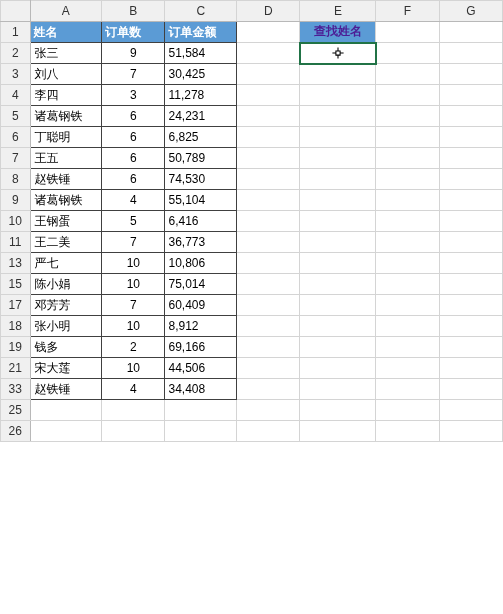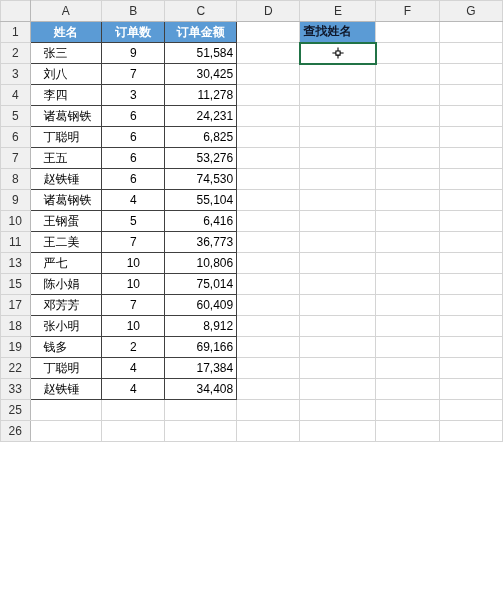--- a/index.html
+++ b/index.html
@@ -49,33 +49,33 @@
     .w-a { width: 68px; }
     .w-b { width: 60px; }
     .w-c { width: 68px; }
     .w-d { width: 60px; }
     .w-e { width: 72px; }
     .w-f { width: 60px; }
     .w-g { width: 60px; }
     .cell.data-hdr {
       background: #5b9bd5;
       color: #fff;
-      text-align: center;
+      text-align: left;
       font-weight: bold;
     }
     .cell.data-body {
       border: 1px solid #404040;
     }
-    .cell.data-body.name { text-align: left; padding-left: 13px; }
+    .cell.data-body.name { text-align: left; padding-left: 4px; }
     .cell.data-body.num { text-align: center; }
-    .cell.data-body.amt { text-align: right; }
+    .cell.data-body.amt { text-align: left; }
     .lookup-hdr {
       background: #5b9bd5;
-      color: #0f172a;
-      text-align: left;
+      color: #4c1d95;
+      text-align: center;
       font-weight: bold;
     }
     .active-cell {
       position: relative;
       border: 2px solid #217346 !important;
       text-align: center;
     }
     .cursor-icon {
       position: absolute;
       left: 50%; top: 50%;
@@ -159,21 +159,21 @@
       <div class="cell w-c data-body amt">6,825</div>
       <div class="cell w-d"></div>
       <div class="cell w-e"></div>
       <div class="cell w-f"></div>
       <div class="cell w-g"></div>
     </div>
     <div class="row">
       <div class="row-header">7</div>
       <div class="cell w-a data-body name">王五</div>
       <div class="cell w-b data-body num">6</div>
-      <div class="cell w-c data-body amt">53,276</div>
+      <div class="cell w-c data-body amt">50,789</div>
       <div class="cell w-d"></div>
       <div class="cell w-e"></div>
       <div class="cell w-f"></div>
       <div class="cell w-g"></div>
     </div>
     <div class="row">
       <div class="row-header">8</div>
       <div class="cell w-a data-body name">赵铁锤</div>
       <div class="cell w-b data-body num">6</div>
       <div class="cell w-c data-body amt">74,530</div>
@@ -256,24 +256,24 @@
       <div class="row-header">19</div>
       <div class="cell w-a data-body name">钱多</div>
       <div class="cell w-b data-body num">2</div>
       <div class="cell w-c data-body amt">69,166</div>
       <div class="cell w-d"></div>
       <div class="cell w-e"></div>
       <div class="cell w-f"></div>
       <div class="cell w-g"></div>
     </div>
     <div class="row">
-      <div class="row-header">22</div>
-      <div class="cell w-a data-body name">丁聪明</div>
-      <div class="cell w-b data-body num">4</div>
-      <div class="cell w-c data-body amt">17,384</div>
+      <div class="row-header">21</div>
+      <div class="cell w-a data-body name">宋大莲</div>
+      <div class="cell w-b data-body num">10</div>
+      <div class="cell w-c data-body amt">44,506</div>
       <div class="cell w-d"></div>
       <div class="cell w-e"></div>
       <div class="cell w-f"></div>
       <div class="cell w-g"></div>
     </div>
     <div class="row">
       <div class="row-header">33</div>
       <div class="cell w-a data-body name">赵铁锤</div>
       <div class="cell w-b data-body num">4</div>
       <div class="cell w-c data-body amt">34,408</div>

